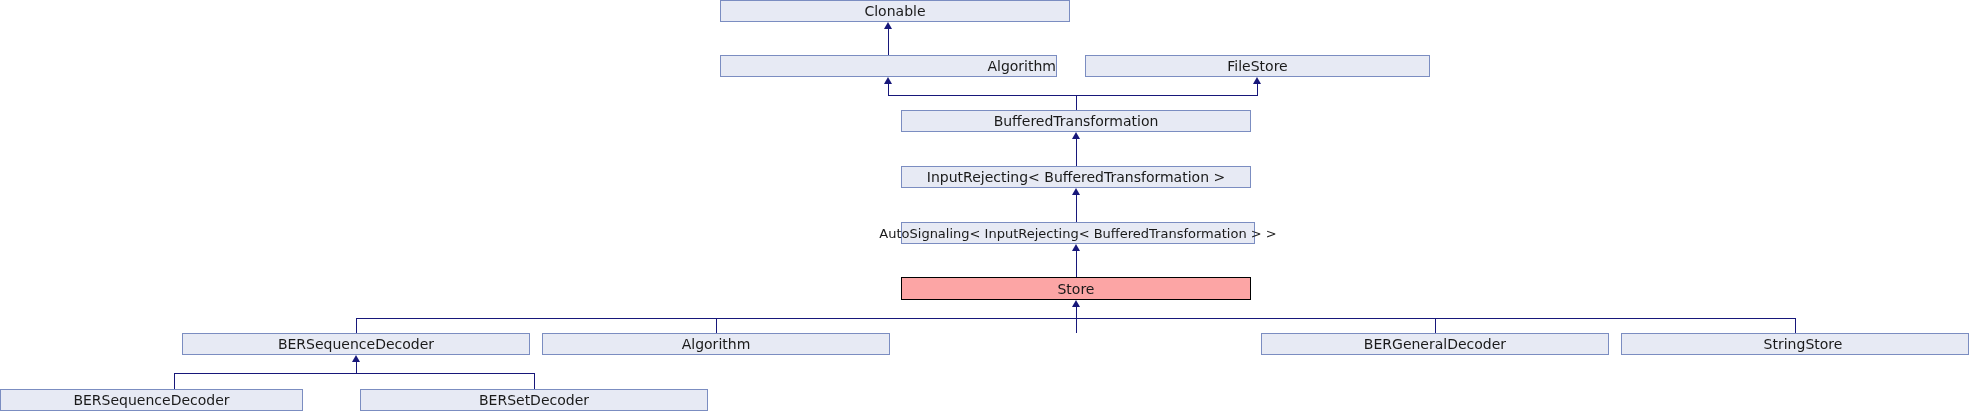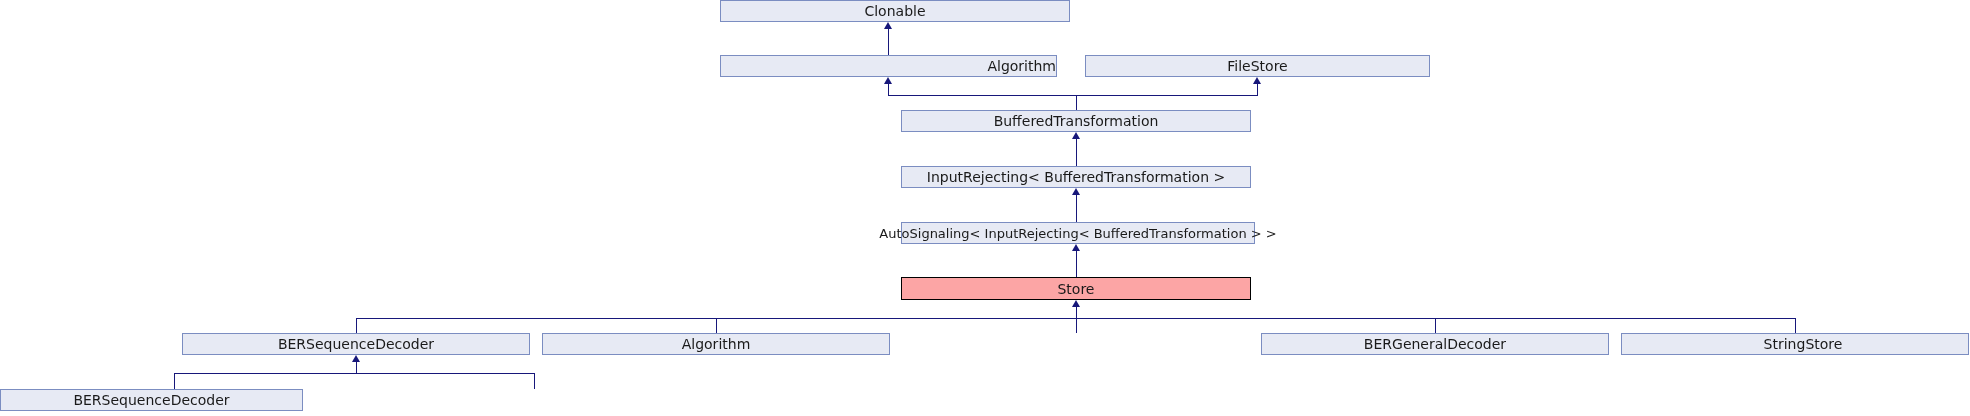--- a/index.html
+++ b/index.html
@@ -62,20 +62,23 @@
   </div>
 
   <div class="node" style="left:1621px;top:333px;width:348px;height:22px;padding-left:16px;">
     <span>StringStore</span>
   </div>
 
   <div class="node" style="left:0px;top:389px;width:303px;height:22px;">
     <span>BERSequenceDecoder</span>
   </div>
 
+  <div class="node" style="left:360px;top:389px;width:348px;height:22px;">
+    <span>BERSetDecoder</span>
+  </div>
 
   <div class="edge v" style="left:888px;top:29px;height:26px;"></div>
   <div class="arrow" style="left:884px;top:22px;"></div>
 
   <div class="edge v" style="left:888px;top:84px;height:12px;"></div>
   <div class="arrow" style="left:884px;top:77px;"></div>
 
   <div class="edge v" style="left:1257px;top:84px;height:12px;"></div>
   <div class="arrow" style="left:1253px;top:77px;"></div>
 

